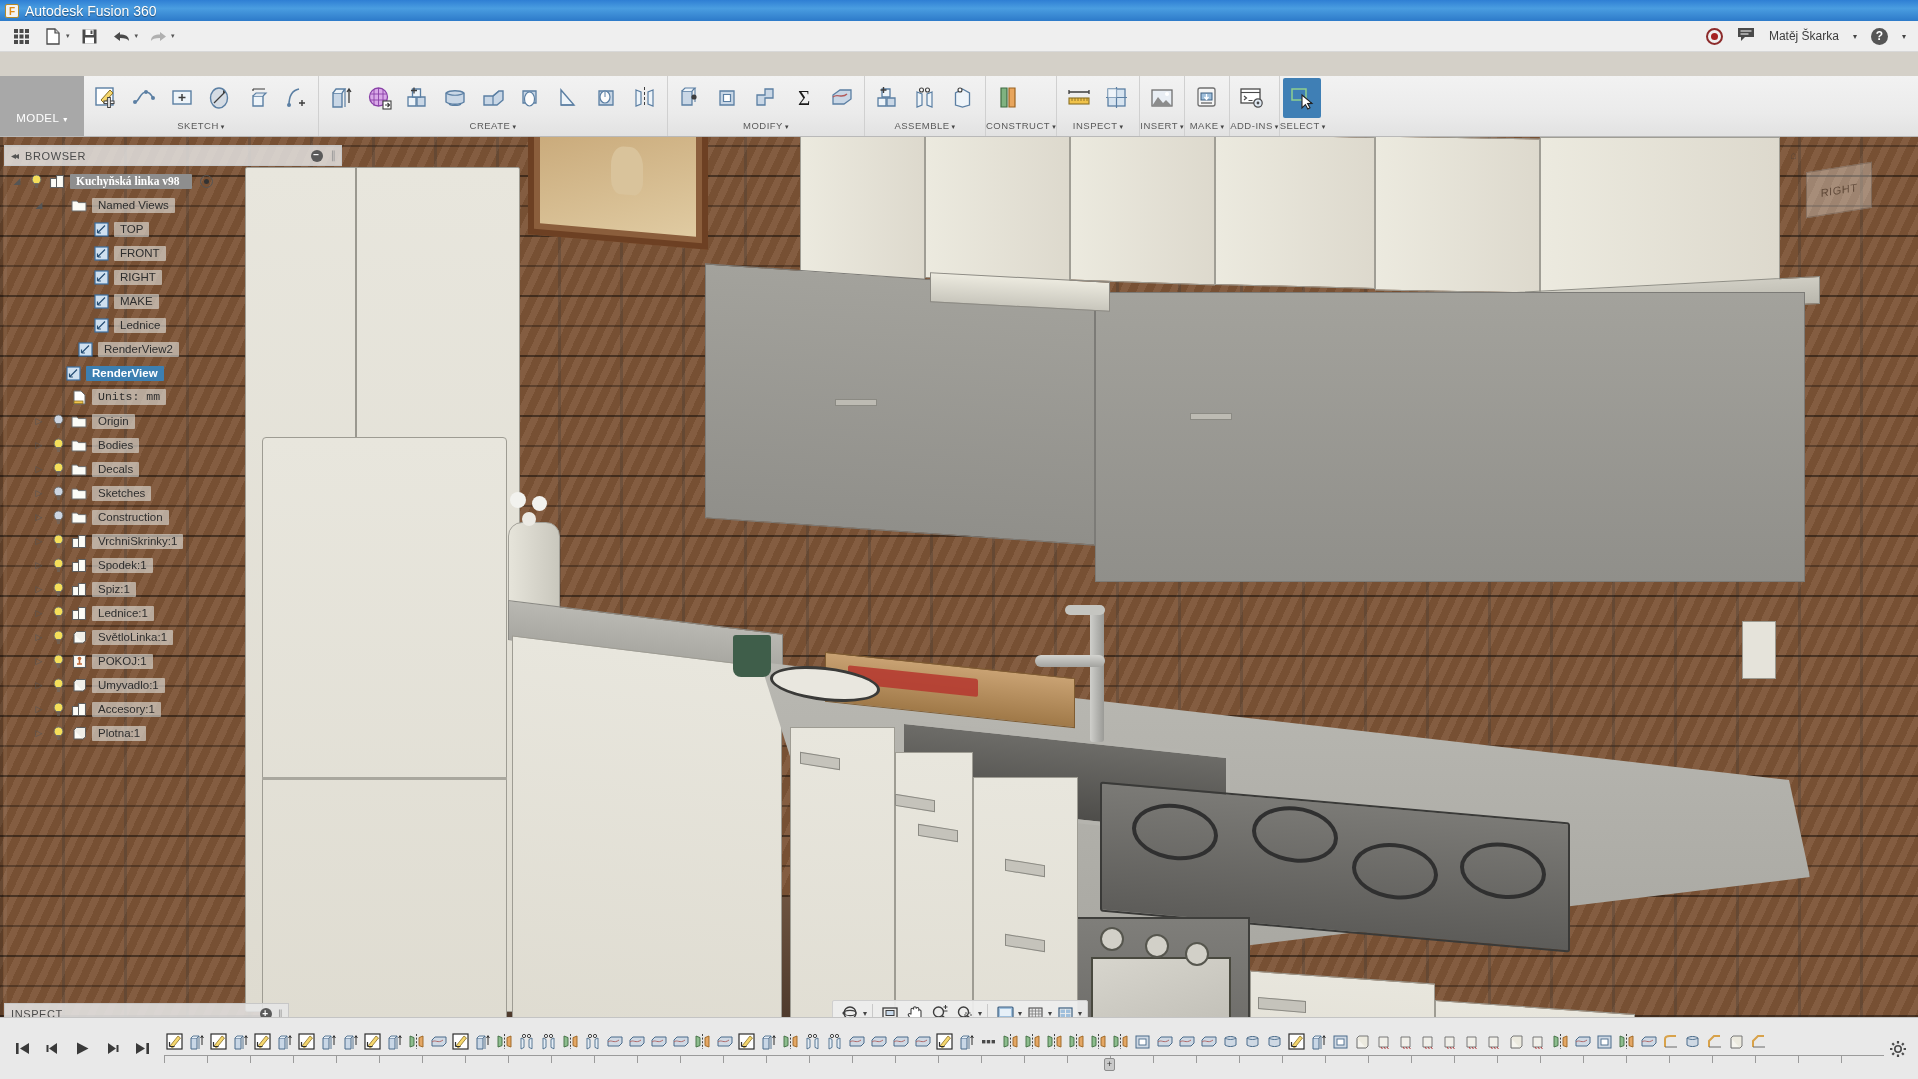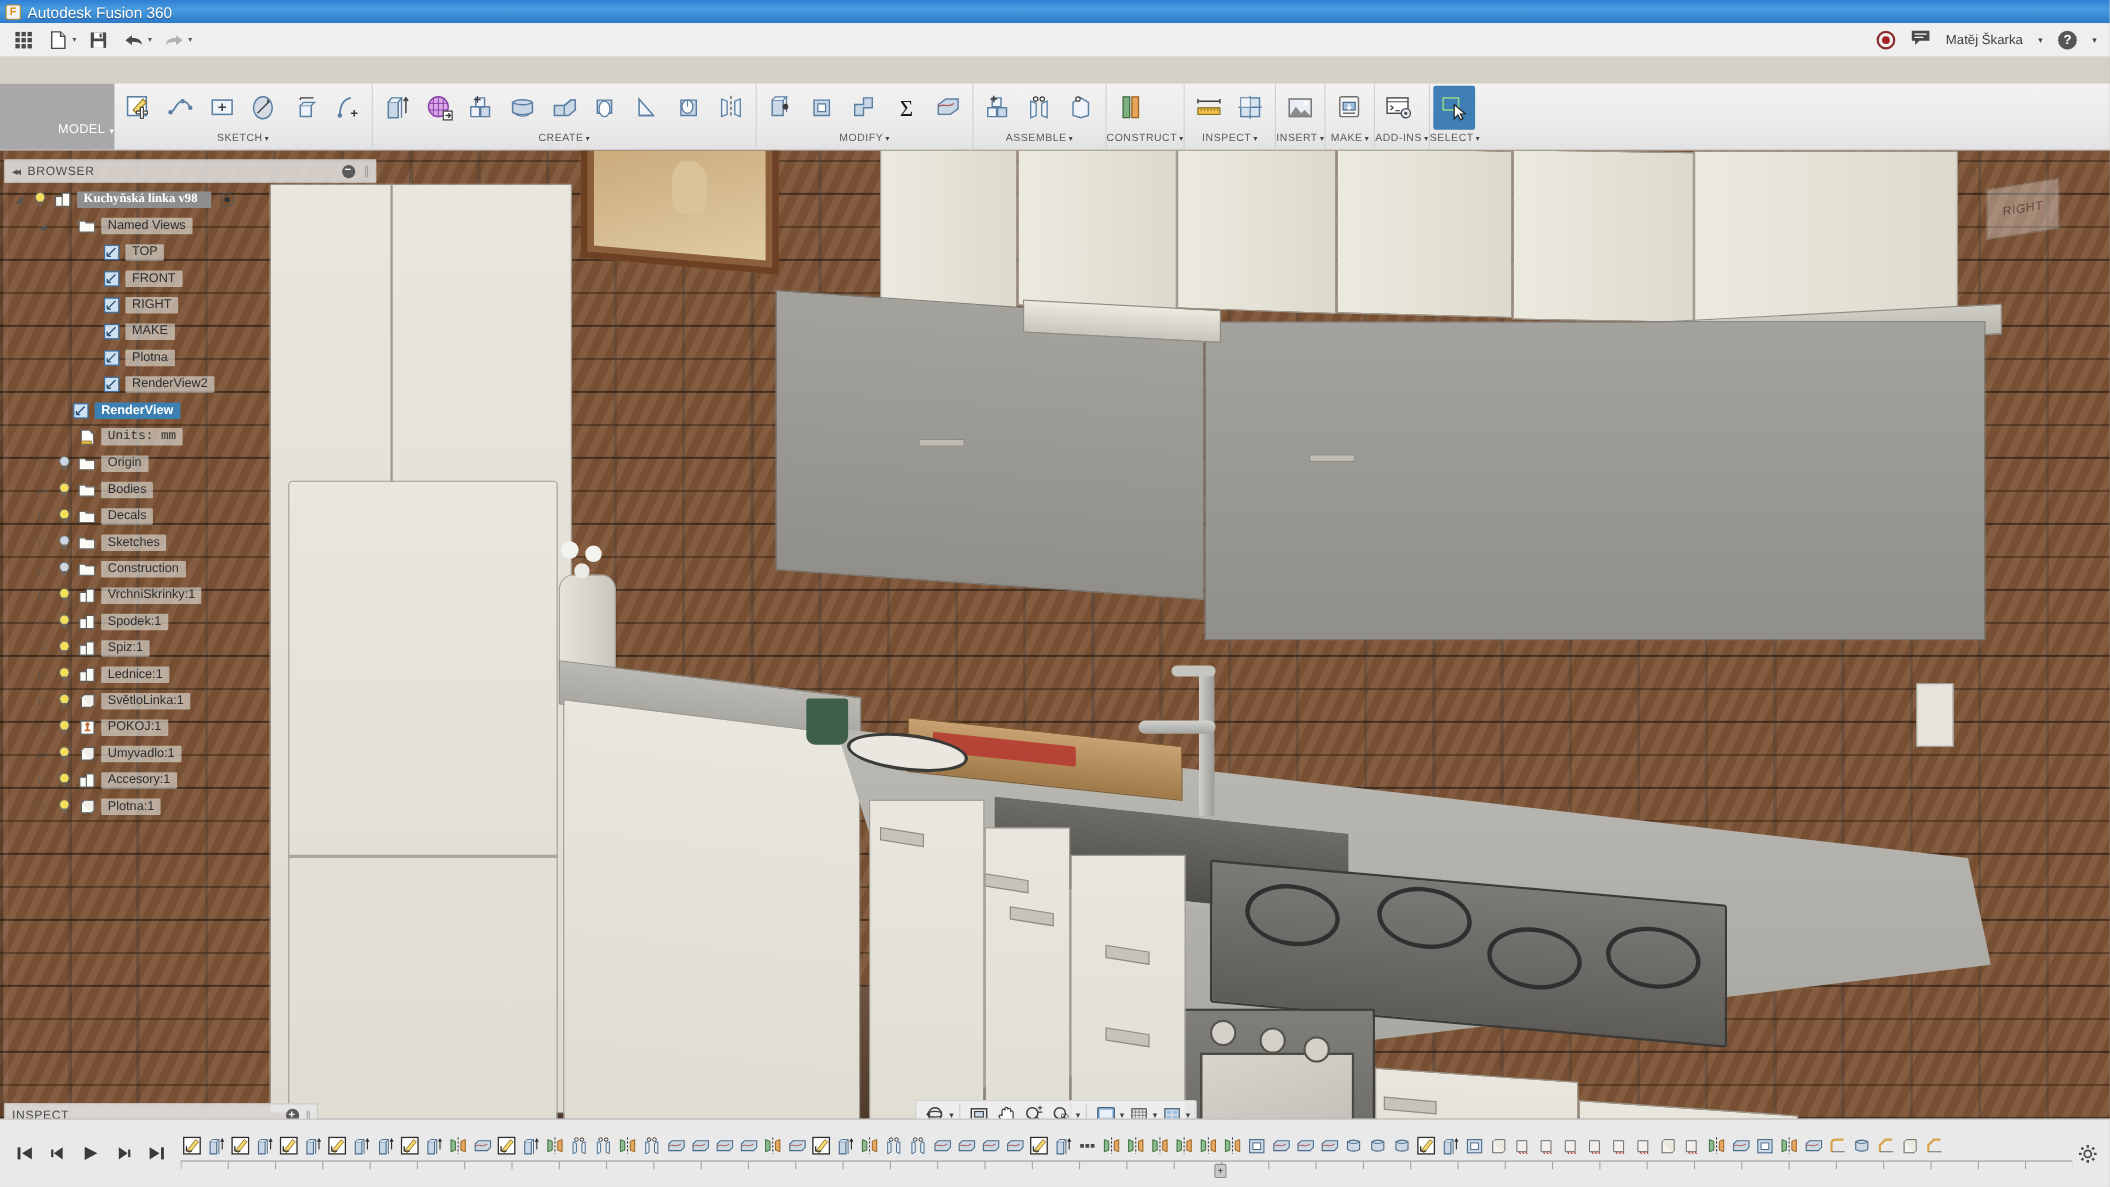--- a/index.html
+++ b/index.html
@@ -72,22 +72,22 @@
   .tab-x { font-size: 13px; color: #777; font-weight: bold; }
 
   
   .ribbon {
     position: absolute; left: 0; top: 76px; width: 1918px; height: 61px;
     background: linear-gradient(to bottom,#f2f2f2 0%, #ebebeb 62%, #e2e2e2 100%);
     border-bottom: 1px solid #b9b9b9;
     display: flex; align-items: stretch;
   }
   .wsbtn {
-    width: 104px; background: #a8a8a8;
-    display: flex; align-items: flex-end; justify-content: flex-end;
+    width: 84px; background: #a8a8a8;
+    display: flex; align-items: flex-end; justify-content: center;
     padding-bottom: 12px; color: #fff; font-size: 11.5px; letter-spacing: .4px;
   }
   .wsbtn .caret { color: #fff; margin-left: 4px; }
 
   .panel { display: flex; flex-direction: column; border-right: 1px solid #d0d0d0; }
   .panel:last-child { border-right: none; }
   .panel-icons { flex: 1; display: flex; align-items: center; padding: 0 3px; }
   .panel-label {
     height: 16px; text-align: center; font-size: 9.5px; color: #5a5a5a;
     letter-spacing: .5px; padding-bottom: 2px;
@@ -829,23 +829,23 @@
         </div>
         <div class="node" style="padding-left: 50px;">
           <span class="arrow"></span>
           <span class="bulb"></span>
           <span class="nicon">
             <svg width="15" height="15" viewBox="0 0 15 15">
               <rect x="1" y="1" width="13" height="13" fill="#cfe0f0" stroke="#3c6fa0" stroke-width="1.2"></rect>
               <path d="M3.5 11 L11 3.5 M3.5 11 h3.4 M3.5 11 v-3.4" stroke="#274f75" stroke-width="1.2" fill="none"></path>
             </svg>
           </span>
-          <span class="lbl">Plotna</span>
-        </div>
-        <div class="node" style="padding-left: 50px;">
+          <span class="lbl">Lednice</span>
+        </div>
+        <div class="node" style="padding-left: 34px;">
           <span class="arrow"></span>
           <span class="bulb"></span>
           <span class="nicon">
             <svg width="15" height="15" viewBox="0 0 15 15">
               <rect x="1" y="1" width="13" height="13" fill="#cfe0f0" stroke="#3c6fa0" stroke-width="1.2"></rect>
               <path d="M3.5 11 L11 3.5 M3.5 11 h3.4 M3.5 11 v-3.4" stroke="#274f75" stroke-width="1.2" fill="none"></path>
             </svg>
           </span>
           <span class="lbl">RenderView2</span>
         </div>

